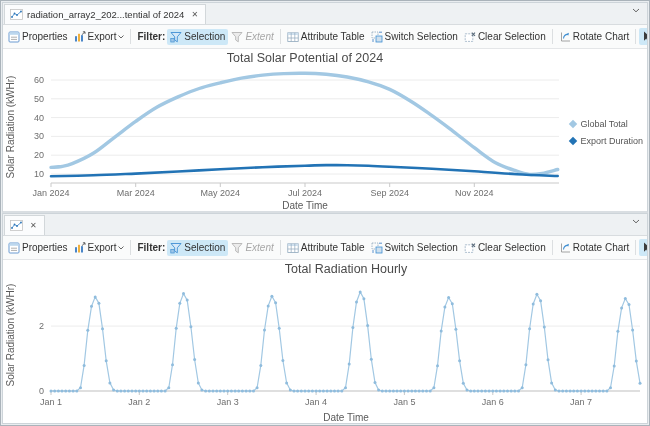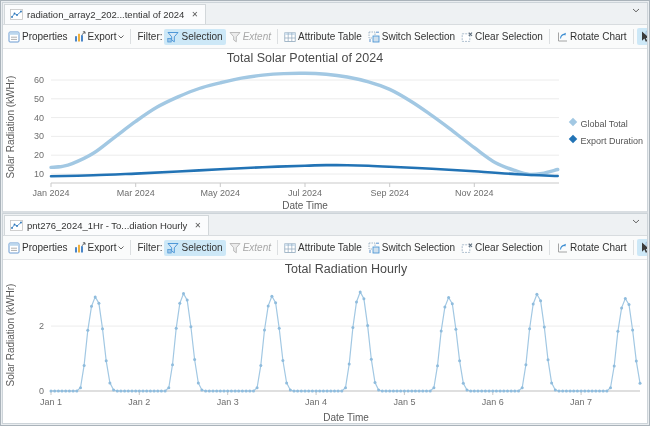--- a/index.html
+++ b/index.html
@@ -10,30 +10,30 @@
   .tabbar{height:21px;flex:0 0 21px;background:#eef1f3;border-bottom:1px solid #d8dcdf;display:flex;align-items:flex-end;position:relative;}
   .tab{height:20px;box-sizing:border-box;background:#fbfcfd;border:1px solid #d2d7da;border-bottom:none;display:flex;align-items:center;gap:4px;padding:0 7px 0 5px;font-size:9.5px;color:#333;margin-left:1px;}
   .tab .close{font-size:8px;color:#5a5a5a;margin-left:3px;cursor:default;}
   .tab-menu{position:absolute;right:7px;top:5px;}
   
   .toolbar{height:23px;flex:0 0 23px;background:#fafbfb;border-bottom:1px solid #e4e6e8;display:flex;align-items:center;padding:0 2px;font-size:10px;color:#333;white-space:nowrap;overflow:hidden;}
   .tbtn{display:flex;align-items:center;gap:2px;padding:2px 3px;border-radius:2px;flex:0 0 auto;}
   .tbtn.active{background:#cde8f7;text-align:center;}
   .tbtn.disabled{color:#a8a8a8;font-style:italic;}
   .sep{width:1px;height:15px;background:#dcdfe1;margin:0 3px;flex:0 0 1px;}
-  .flabel{font-weight:normal;padding:0 2px 0 3px;}
+  .flabel{font-weight:bold;padding:0 2px 0 3px;}
   .spacer{flex:1 1 auto;}
   
   .chartwrap{position:relative;flex:1;background:#fff;overflow:hidden;}
   svg.chart{display:block;}
   svg text.tick{font-size:9px;fill:#6e6e6e;font-family:"Liberation Sans",sans-serif;}
   svg text.ctitle{font-size:12.5px;fill:#4a4a4a;font-family:"Liberation Sans",sans-serif;}
   svg text.alabel{font-size:10px;fill:#5a5a5a;font-family:"Liberation Sans",sans-serif;}
   .legend{position:absolute;right:4px;top:70px;display:flex;flex-direction:column;gap:7px;font-size:9px;color:#555;}
-  .legend-item{display:flex;align-items:flex-start;gap:4px;}
+  .legend-item{display:flex;align-items:center;gap:4px;}
   .diamond{width:6px;height:6px;transform:rotate(45deg);flex:0 0 6px;}
   .icon{display:inline-flex;align-items:center;flex:0 0 auto;}
 </style>
 </head>
 <body>
 
 <div class="window">
 
   <section class="pane top">
     <div class="tabbar">
@@ -236,21 +236,20 @@
         <span class="icon">
           <svg width="13" height="11" viewBox="0 0 13 11">
               <rect x="0.5" y="0.5" width="12" height="10" fill="#fff" stroke="#c4c4c4" stroke-width="0.8"></rect>
               <polyline points="2,8 4.5,4.5 7,6 11,2.5" fill="none" stroke="#5b9bd5" stroke-width="1"></polyline>
               <circle cx="2" cy="8" r="0.9" fill="#2e75b6"></circle>
               <circle cx="4.5" cy="4.5" r="0.9" fill="#2e75b6"></circle>
               <circle cx="7" cy="6" r="0.9" fill="#2e75b6"></circle>
               <circle cx="11" cy="2.5" r="0.9" fill="#2e75b6"></circle>
             </svg>
         </span>
-        <span>pnt276_2024_1Hr - To...diation Hourly</span>
         <span class="close">✕</span>
       </div>
       <span class="tab-menu icon">
         <svg width="8" height="5" viewBox="0 0 8 5">
             <polyline points="1,1 4,3.8 7,1" fill="none" stroke="#666" stroke-width="1"></polyline>
           </svg>
       </span>
     </div>
 
     <div class="toolbar">

